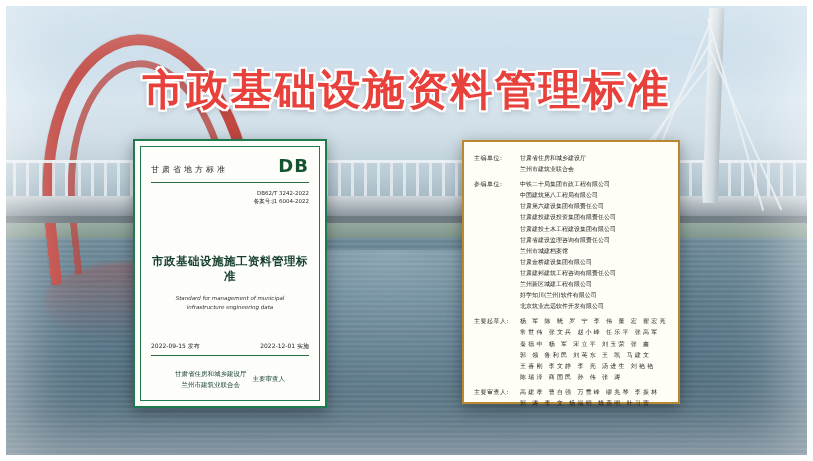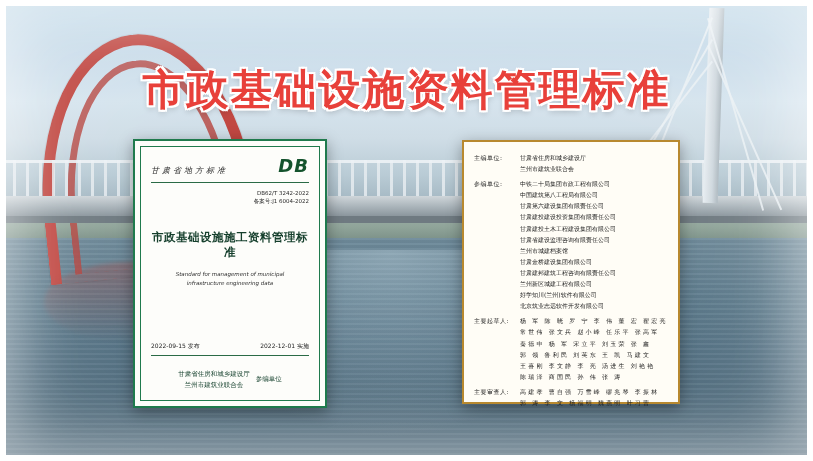--- a/index.html
+++ b/index.html
@@ -204,22 +204,21 @@
     inset: 5px;
     border: 1px solid #1f7a4d;
     padding: 8px 10px;
     box-sizing: border-box;
     color: #16603c;
     font-family: "DejaVu Sans", "Liberation Sans", sans-serif;
   }
   .cover-top {
     display: flex;
     justify-content: space-between;
-    align-items: flex-end;
-    font-style: italic;
+    align-items: center;
   }
   .cover-std {
     font-size: 8px;
     letter-spacing: 3px;
     color: #2a2a2a;
     margin-top: 8px;
   }
   .cover-db {
     font-size: 18px;
     font-weight: bold;
@@ -232,21 +231,21 @@
     background: #2a6b46;
   }
   .cover-code {
     margin-top: 6px;
     text-align: right;
     font-size: 5.5px;
     line-height: 1.5;
     color: #2b2b2b;
   }
   .cover-title {
-    margin-top: 24px;
+    margin-top: 48px;
     text-align: center;
     font-size: 11.5px;
     font-weight: bold;
     color: #153f2c;
     letter-spacing: .5px;
   }
   .cover-sub {
     margin-top: 10px;
     text-align: center;
     font-size: 5.5px;
@@ -365,21 +364,21 @@
       <div class="cover-dates">
         <span>2022-09-15 发布</span>
         <span>2022-12-01 实施</span>
       </div>
 
       <div class="cover-issuers">
         <div class="issuer-lines">
           <div>甘肃省住房和城乡建设厅</div>
           <div>兰州市建筑业联合会</div>
         </div>
-        <div>参编单位</div>
+        <div>主要审查人</div>
       </div>
     </div>
   </div>
 
   <div class="credits">
 
     <div class="credit-block">
       <div class="credit-label">主编单位:</div>
       <div class="credit-values">
         <div>甘肃省住房和城乡建设厅</div>

